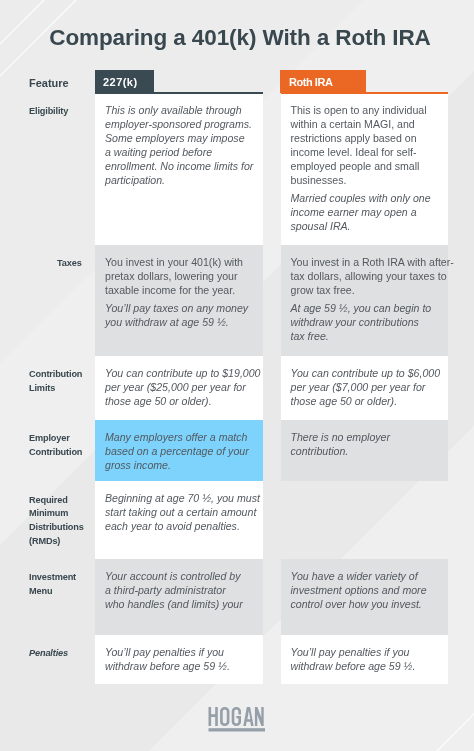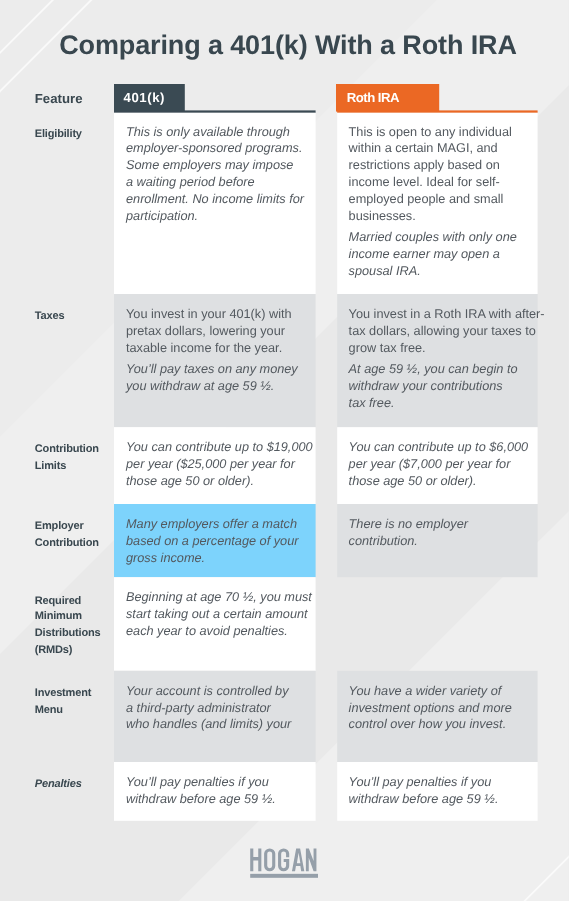--- a/index.html
+++ b/index.html
@@ -46,38 +46,38 @@
       <path d="M -10 86 L 86 -10"></path>
       <path d="M 427 761 L 484 704"></path>
     </g>
   </svg>
   <div class="title">Comparing a 401(k) With a Roth IRA</div>
 
   <div class="hdr-feature">Feature</div>
   <div class="tab-rule" style="left:95px;width:167.5px;background:#3a4a53;"></div>
   <div class="tab-rule" style="left:280.5px;width:167px;background:#eb6824;"></div>
   <div class="tab" style="left:95px;width:59px;background:#3a4a53;padding-left:8px;font-size:11px;letter-spacing:0.45px;">
-    <span>401(k)</span>
+    <span>227(k)</span>
   </div>
   <div class="tab" style="left:280px;width:86px;background:#eb6824;padding-left:9px;font-size:11px;letter-spacing:-0.45px;">
     <span>Roth IRA</span>
   </div>
 
   <div id="rows">
       <div class="row" style="top: 94px; height: 151px;">
         <div class="feat" style="top: 11px;">Eligibility</div>
         <div class="cell l" style="background: rgb(255, 255, 255);">
           <div class="ctext" style="top: 10px;"><div class="para"><div>This is only available through</div><div>employer-sponsored programs.</div><div>Some employers may impose</div><div>a waiting period before</div><div>enrollment. No income limits for</div><div>participation.</div></div></div>
         </div>
         <div class="cell r" style="background: rgb(255, 255, 255);">
           <div class="ctext" style="top: 10px;"><div class="para"><div>This is open to any individual</div><div>within a certain MAGI, and</div><div>restrictions apply based on</div><div>income level. Ideal for self-</div><div>employed people and small</div><div>businesses.</div></div><div class="para"><div>Married couples with only one</div><div>income earner may open a</div><div>spousal IRA.</div></div></div>
         </div>
       </div>
       <div class="row" style="top: 245px; height: 111px;">
-        <div class="feat" style="top: 12px;">Taxes</div>
+        <div class="feat" style="top: 12px; margin-left: 28px;">Taxes</div>
         <div class="cell l" style="background: rgb(222, 224, 226);">
           <div class="ctext" style="top: 11px;"><div class="para"><div>You invest in your 401(k) with</div><div>pretax dollars, lowering your</div><div>taxable income for the year.</div></div><div class="para"><div>You’ll pay taxes on any money</div><div>you withdraw at age 59 ½.</div></div></div>
         </div>
         <div class="cell r" style="background: rgb(222, 224, 226);">
           <div class="ctext" style="top: 11px;"><div class="para"><div>You invest in a Roth IRA with after-</div><div>tax dollars, allowing your taxes to</div><div>grow tax free.</div></div><div class="para"><div>At age 59 ½, you can begin to</div><div>withdraw your contributions</div><div>tax free.</div></div></div>
         </div>
       </div>
       <div class="row" style="top: 356px; height: 64px;">
         <div class="feat" style="top: 12px;">Contribution
 Limits</div>

